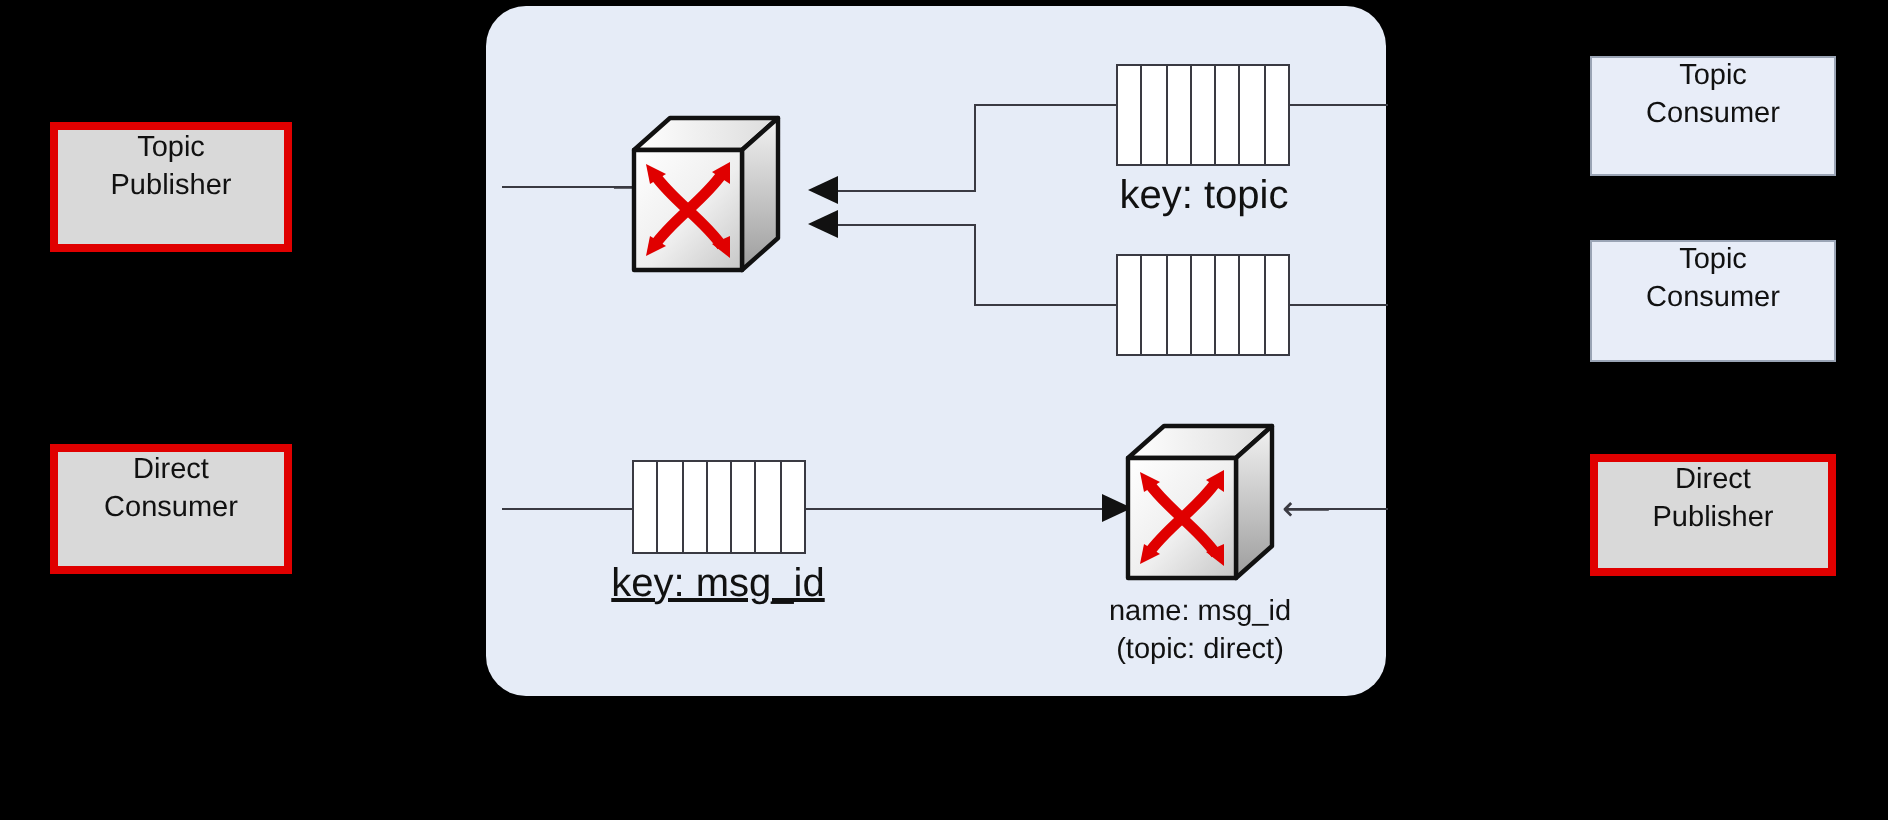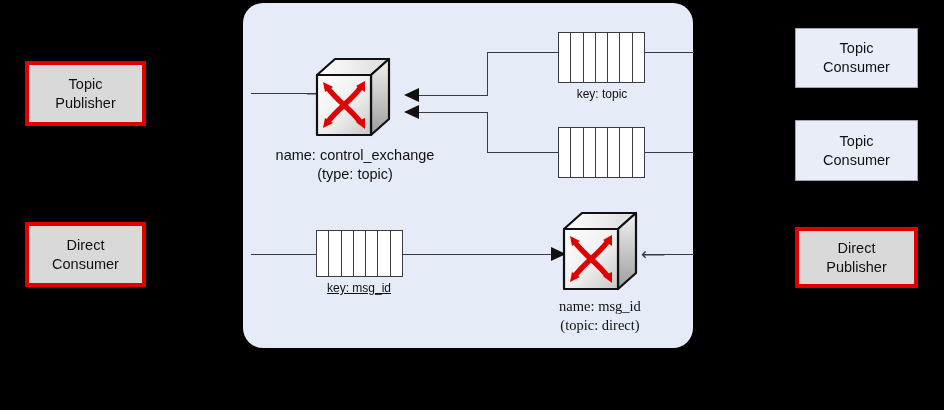--- a/index.html
+++ b/index.html
@@ -5,31 +5,31 @@
   html,body{margin:0;padding:0;background:#000;}
   #stage{position:relative;width:944px;height:410px;background:#000;
          font-family:"Liberation Sans",sans-serif;overflow:hidden;}
 
   
   #broker{position:absolute;left:243px;top:3px;width:450px;height:345px;
           background:#e6ecf7;border-radius:20px;}
 
   
   .node{position:absolute;box-sizing:border-box;display:flex;
-        align-items:center;justify-content:center;text-align:center;
+        align-items:flex-start;justify-content:center;text-align:center;
         line-height:1.28;color:#111;font-size:14.5px;}
   .node.client{background:#d9d9d9;border:4px solid #e00000;}
   .node.consumer{background:#e8edf8;border:1px solid #9aa4b5;}
 
   
   .queue{position:absolute;box-sizing:border-box;background:#fff;
          border:1.6px solid #3a3a42;display:flex;}
   .queue i{flex:1 1 0;border-right:1.4px solid #3a3a42;display:block;}
   .queue i:last-child{border-right:none;}
-  .qlabel{position:absolute;text-align:center;font-size:12px;color:#111;
+  .qlabel{position:absolute;text-align:center;font-size:20px;color:#111;
           white-space:nowrap;}
 
   
   .exchange{position:absolute;}
   .exlabel{position:absolute;text-align:center;font-size:14.5px;color:#111;
            white-space:nowrap;line-height:1.3;}
 
   
   .h{position:absolute;height:0;border-top:1.6px solid #3a3a42;}
   .v{position:absolute;width:0;border-left:1.6px solid #3a3a42;}
@@ -167,24 +167,20 @@
         <path d="M14,66 C24,52 38,44 48,30"></path>
       </g>
       <g fill="#e00000">
         <polygon points="10,25 20,30 12,35"></polygon>
         <polygon points="52,61 52,72 43,65"></polygon>
         <polygon points="10,71 12,61 20,66"></polygon>
         <polygon points="52,24 52,35 43,29"></polygon>
       </g>
     </svg>
   </div>
-  <div class="exlabel" style="left:263px;top:146px;width:184px;">
-    <span>name: control_exchange</span><br>
-    <span>(type: topic)</span>
-  </div>
 
   <div class="exchange" style="left:560px;top:211px;width:80px;height:82px;">
     <svg width="80" height="82" viewBox="0 0 80 82">
       <defs>
         <linearGradient id="gfaceB" x1="0" y1="0" x2="1" y2="1">
           <stop offset="0%" stop-color="#ffffff"></stop>
           <stop offset="55%" stop-color="#eeeeee"></stop>
           <stop offset="100%" stop-color="#c6c6c6"></stop>
         </linearGradient>
         <linearGradient id="gsideB" x1="0" y1="0" x2="0" y2="1">
@@ -204,18 +200,18 @@
         <path d="M14,66 C24,52 38,44 48,30"></path>
       </g>
       <g fill="#e00000">
         <polygon points="10,25 20,30 12,35"></polygon>
         <polygon points="52,61 52,72 43,65"></polygon>
         <polygon points="10,71 12,61 20,66"></polygon>
         <polygon points="52,24 52,35 43,29"></polygon>
       </g>
     </svg>
   </div>
-  <div class="exlabel" style="left:508px;top:297px;width:184px;font-family:Liberation Serif, serif;">
+  <div class="exlabel" style="left:508px;top:297px;width:184px;">
     <span>name: msg_id</span><br>
     <span>(topic: direct)</span>
   </div>
 
 </div>
 
 </body></html>

